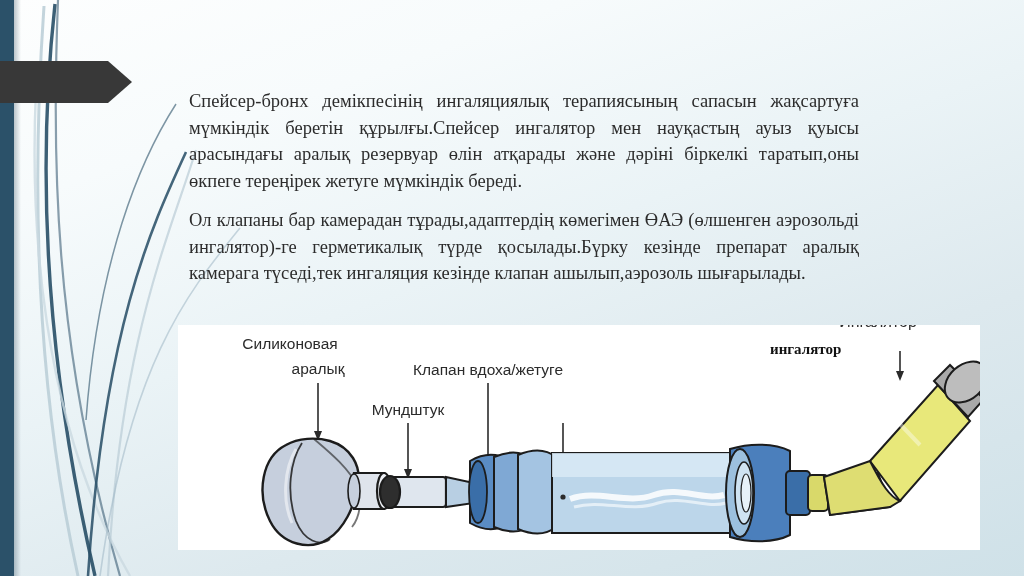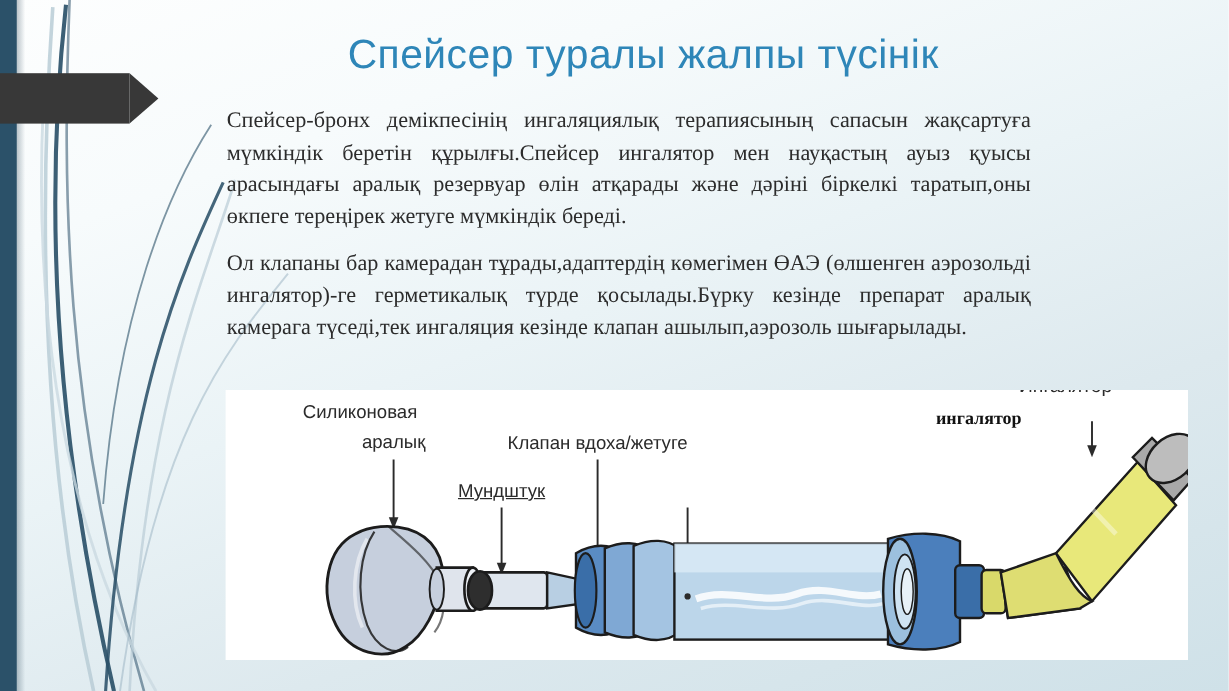--- a/index.html
+++ b/index.html
@@ -51,21 +51,21 @@
     font-family:"Liberation Serif",serif;
     font-size:18.5px;line-height:26.5px;
     color:#2c2c2c;
     text-align:justify;
     text-align-last:left;
     margin:0 0 13px 0;
     hyphens:none;
   }
   
   .pic-panel{
-    position:absolute;left:188px;top:325px;width:802px;height:225px;
+    position:absolute;left:178px;top:325px;width:802px;height:225px;
     background:#ffffff;overflow:hidden;
   }
   .pic-svg{position:absolute;left:0;top:0;}
   .overlay-label{
     position:absolute;left:592px;top:16px;
     font-family:"Liberation Serif",serif;
     font-weight:bold;font-size:15px;color:#111;
     white-space:nowrap;
   }
   .lbl{
@@ -88,21 +88,20 @@
     <path d="M186,152 C150,230 104,330 88,576" fill="none" stroke="#2b5169" stroke-width="2.6" opacity="0.88"></path>
     <path d="M196,150 C168,240 120,340 108,576" fill="none" stroke="#b9ccd6" stroke-width="2.2" opacity="0.7"></path>
     <path d="M240,228 C190,290 130,360 100,576" fill="none" stroke="#9fb7c4" stroke-width="1.6" opacity="0.55"></path>
     <path d="M176,104 C140,160 98,260 86,420" fill="none" stroke="#2b5169" stroke-width="1.5" opacity="0.6"></path>
   </svg>
 
   <div class="left-bar"></div>
   <div class="left-bar-shadow"></div>
   <div class="arrow-banner"></div>
 
-  <div class="title">Спейсер туралы жалпы түсінік</div>
 
   <div class="body-col">
     <p class="para">Спейсер-бронх демікпесінің ингаляциялық терапиясының сапасын жақсартуға мүмкіндік беретін құрылғы.Спейсер ингалятор мен науқастың ауыз қуысы арасындағы аралық резервуар өлін атқарады және дәріні біркелкі таратып,оны өкпеге тереңірек жетуге мүмкіндік береді.</p>
     <p class="para">Ол клапаны бар камерадан тұрады,адаптердің көмегімен ӨАЭ (өлшенген аэрозольді ингалятор)-ге герметикалық түрде қосылады.Бүрку кезінде препарат аралық камерага түседі,тек ингаляция кезінде клапан ашылып,аэрозоль шығарылады.</p>
   </div>
 
   <div class="pic-panel">
 
     <svg class="pic-svg" width="802" height="225" viewBox="0 0 802 225">
 
@@ -173,18 +172,18 @@
         <path d="M692,136 C704,160 712,172 722,176 L712,182 L652,190 L646,152 Z" fill="#dedd72" stroke="#1c1c1c" stroke-width="2"></path>
         <path d="M756,56 L790,92 L806,74 L772,40 Z" fill="#a9a9a9" stroke="#1c1c1c" stroke-width="2"></path>
         <ellipse cx="788" cy="57" rx="24" ry="17" transform="rotate(-42 788 57)" fill="#bdbdbd" stroke="#1c1c1c" stroke-width="2"></ellipse>
         <path d="M702,78 L742,120" fill="none" stroke="#ffffff" stroke-width="4" opacity="0.4"></path>
       </g>
     </svg>
 
     <div class="lbl c" style="left:112px;top:10px;">Силиконовая</div>
     <div class="lbl c" style="left:140px;top:35px;">аралық</div>
     <div class="lbl c" style="left:310px;top:36px;">Клапан вдоха/жетуге</div>
-    <div class="lbl c" style="left:230px;top:76px;text-decoration:underline;">Мундштук</div>
+    <div class="lbl c" style="left:230px;top:76px;">Мундштук</div>
 
     <div class="overlay-label">ингалятор</div>
   </div>
 
 </div>
 
 </body></html>

